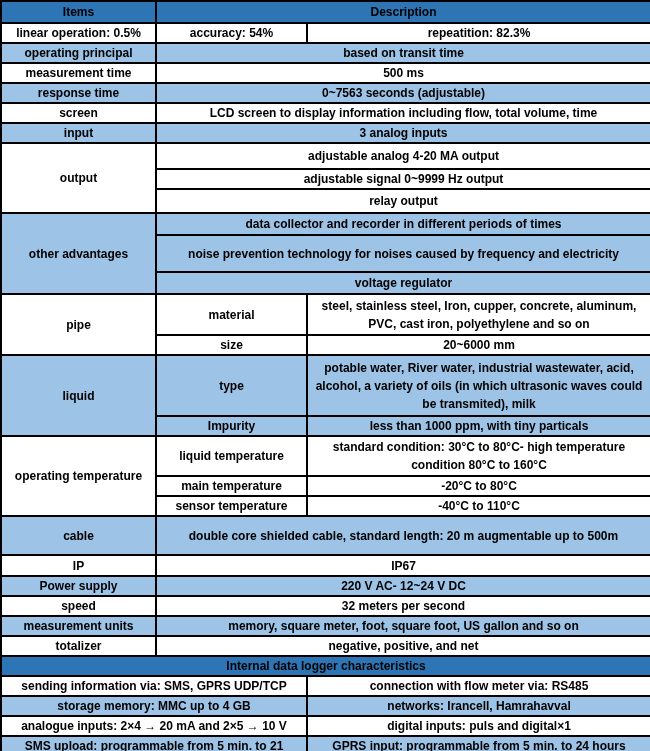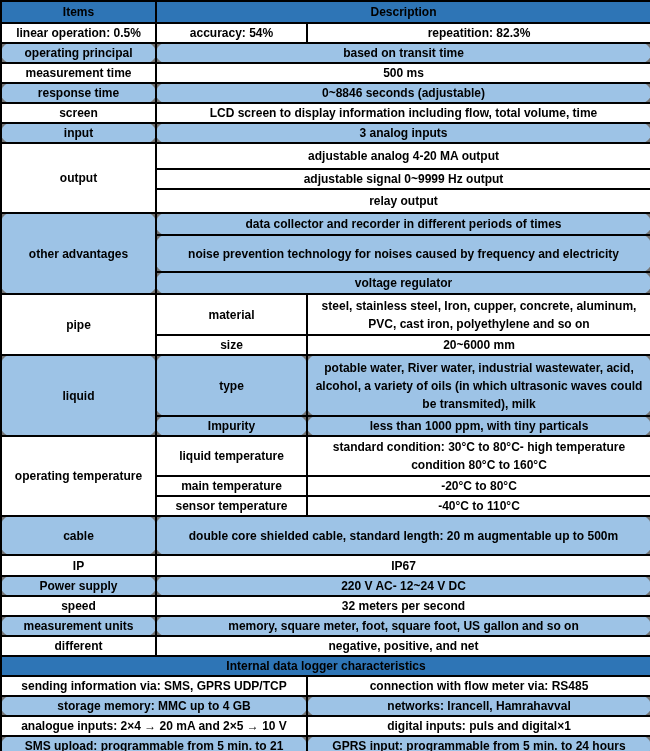--- a/index.html
+++ b/index.html
@@ -4,42 +4,42 @@
 <style>
   html, body {
     margin: 0;
     padding: 0;
     background: #ffffff;
   }
   .page {
     width: 650px;
     height: 751px;
     box-sizing: border-box;
-    background: #737373;
+    background: #bef264;
   }
   table.spec {
     border-collapse: collapse;
     table-layout: fixed;
     width: 650px;
     font-family: "Liberation Sans", sans-serif;
     font-weight: bold;
     font-size: 12px;
     color: var(--text, #000000);
   }
   table.spec td {
     border: 2px solid var(--border, #000000);
     text-align: center;
     vertical-align: middle;
     padding: 0 3px;
     line-height: 1.5;
     overflow: hidden;
     word-wrap: break-word;
   }
   td.dk { background: var(--header-bg, #2E75B6); }
-  td.lt { background: var(--band-bg, #9DC3E6); border-radius: 10px; }
+  td.lt { background: var(--band-bg, #9DC3E6); }
   td.wh { background: var(--plain-bg, #FFFFFF); }
 </style>
 </head>
 <body>
 
 <div class="page">
   <table class="spec">
     <colgroup>
       <col style="width:155px">
       <col style="width:151px">
@@ -62,21 +62,21 @@
         <td class="lt" colspan="2">based on transit time</td>
       </tr>
 
       <tr style="height:20px">
         <td class="wh">measurement time</td>
         <td class="wh" colspan="2">500 ms</td>
       </tr>
 
       <tr style="height:19px">
         <td class="lt">response time</td>
-        <td class="lt" colspan="2">0~8846 seconds (adjustable)</td>
+        <td class="lt" colspan="2">0~7563 seconds (adjustable)</td>
       </tr>
 
       <tr style="height:20px">
         <td class="wh">screen</td>
         <td class="wh" colspan="2">LCD screen to display information including flow, total volume, time</td>
       </tr>
 
       <tr style="height:20px">
         <td class="lt">input</td>
         <td class="lt" colspan="2">3 analog inputs</td>
@@ -157,21 +157,21 @@
         <td class="wh">speed</td>
         <td class="wh" colspan="2">32 meters per second</td>
       </tr>
 
       <tr style="height:20px">
         <td class="lt">measurement units</td>
         <td class="lt" colspan="2">memory, square meter, foot, square foot, US gallon and so on</td>
       </tr>
 
       <tr style="height:20px">
-        <td class="wh">different</td>
+        <td class="wh">totalizer</td>
         <td class="wh" colspan="2">negative, positive, and net</td>
       </tr>
 
       <tr style="height:20px">
         <td class="dk" colspan="3">Internal data logger characteristics</td>
       </tr>
 
       <tr style="height:20px">
         <td class="wh" colspan="2">sending information via: SMS, GPRS UDP/TCP</td>
         <td class="wh">connection with flow meter via: RS485</td>

